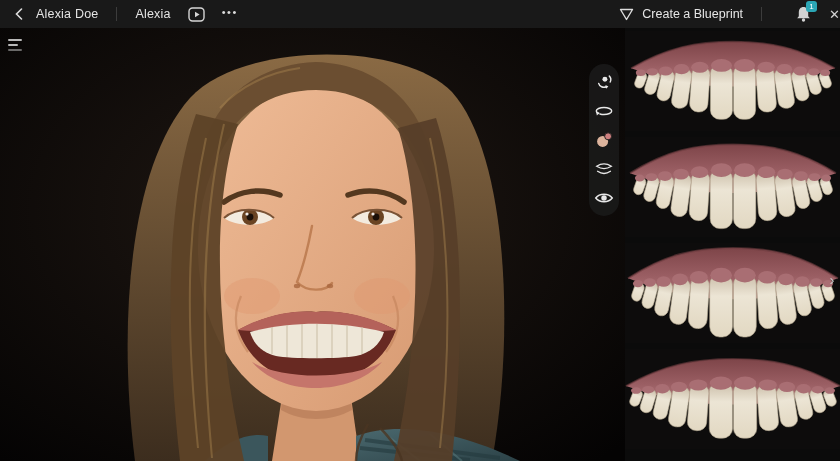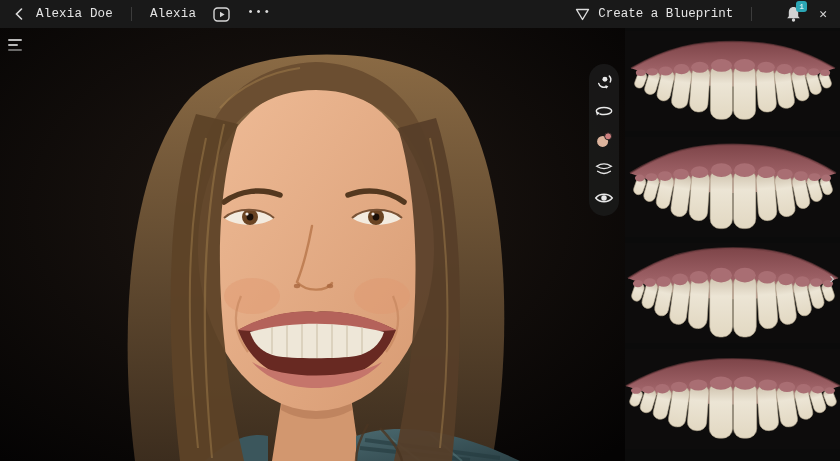--- a/index.html
+++ b/index.html
@@ -1,24 +1,24 @@
 <!DOCTYPE html>
 <html><head>
 <meta charset="utf-8">
 <style>
   * { margin:0; padding:0; box-sizing:border-box; }
   html,body { background:#000; }
   body { font-family:"Liberation Sans", sans-serif; width:840px; height:461px; overflow:hidden; }
-  .app { position:relative; width:840px; height:461px; display:flex; flex-direction:column; background:#000;font-family:Liberation Mono, monospace; }
+  .app { position:relative; width:840px; height:461px; display:flex; flex-direction:column; background:#000; }
 
   
   .topbar { height:28px; background:#191919; display:flex; align-items:center; flex:0 0 28px;
             color:#e4e4e4; font-size:12.5px; }
   .tb-left { display:flex; align-items:center; padding-left:10px; }
-  .tb-right { margin-left:auto; display:flex; align-items:center; padding-right:13px; }
+  .tb-right { margin-left:auto; display:flex; align-items:center; }
   .back-btn { display:flex; align-items:center; justify-content:center; width:18px; height:20px; cursor:pointer; }
   .patient-name { margin-left:8px; letter-spacing:.2px; }
   .tb-divider { width:1px; height:14px; background:#3c3c3c; margin:0 18px; }
   .case-name { letter-spacing:.2px; }
   .play-btn { margin-left:17px; display:flex; align-items:center; cursor:pointer; }
   .more-btn { margin-left:17px; color:#dcdcdc; font-size:11px; letter-spacing:1.5px; cursor:pointer; line-height:1; padding-bottom:4px;}
   .blueprint-btn { display:flex; align-items:center; gap:8px; cursor:pointer; color:#e6e6e6; }
   .bell-wrap { position:relative; margin-left:16px; cursor:pointer; display:flex; align-items:center; }
   .badge { position:absolute; top:-5px; right:-6px; min-width:11px; height:11px; background:#2ba6b5;
            color:#fff; font-size:8px; line-height:11px; text-align:center; border-radius:3px; padding:0 2px; }

